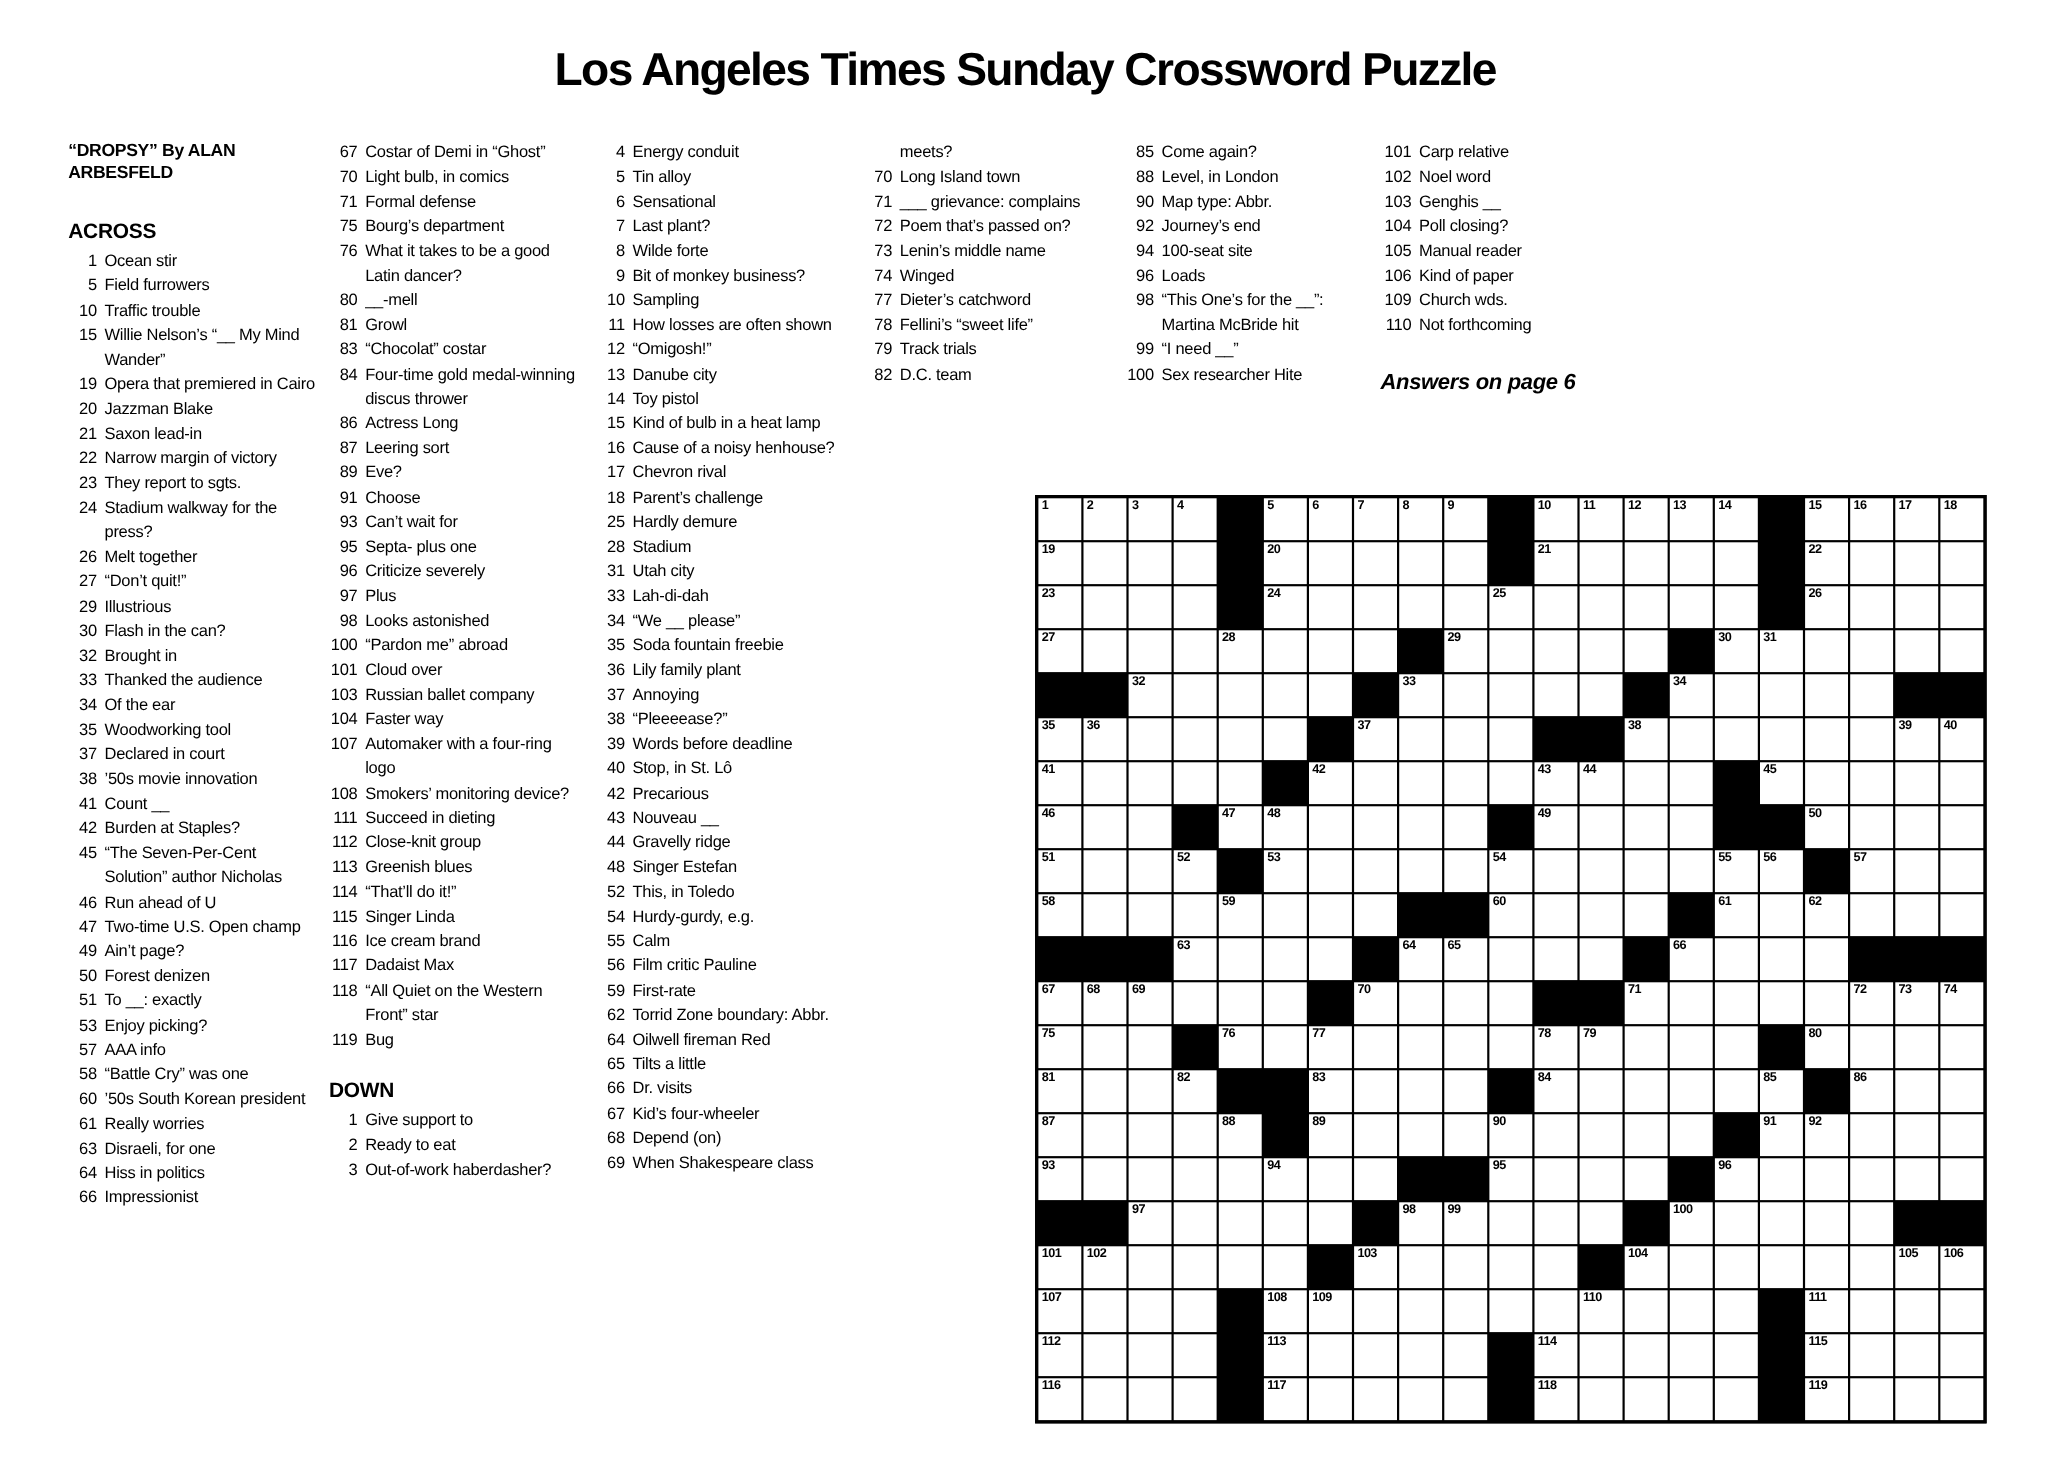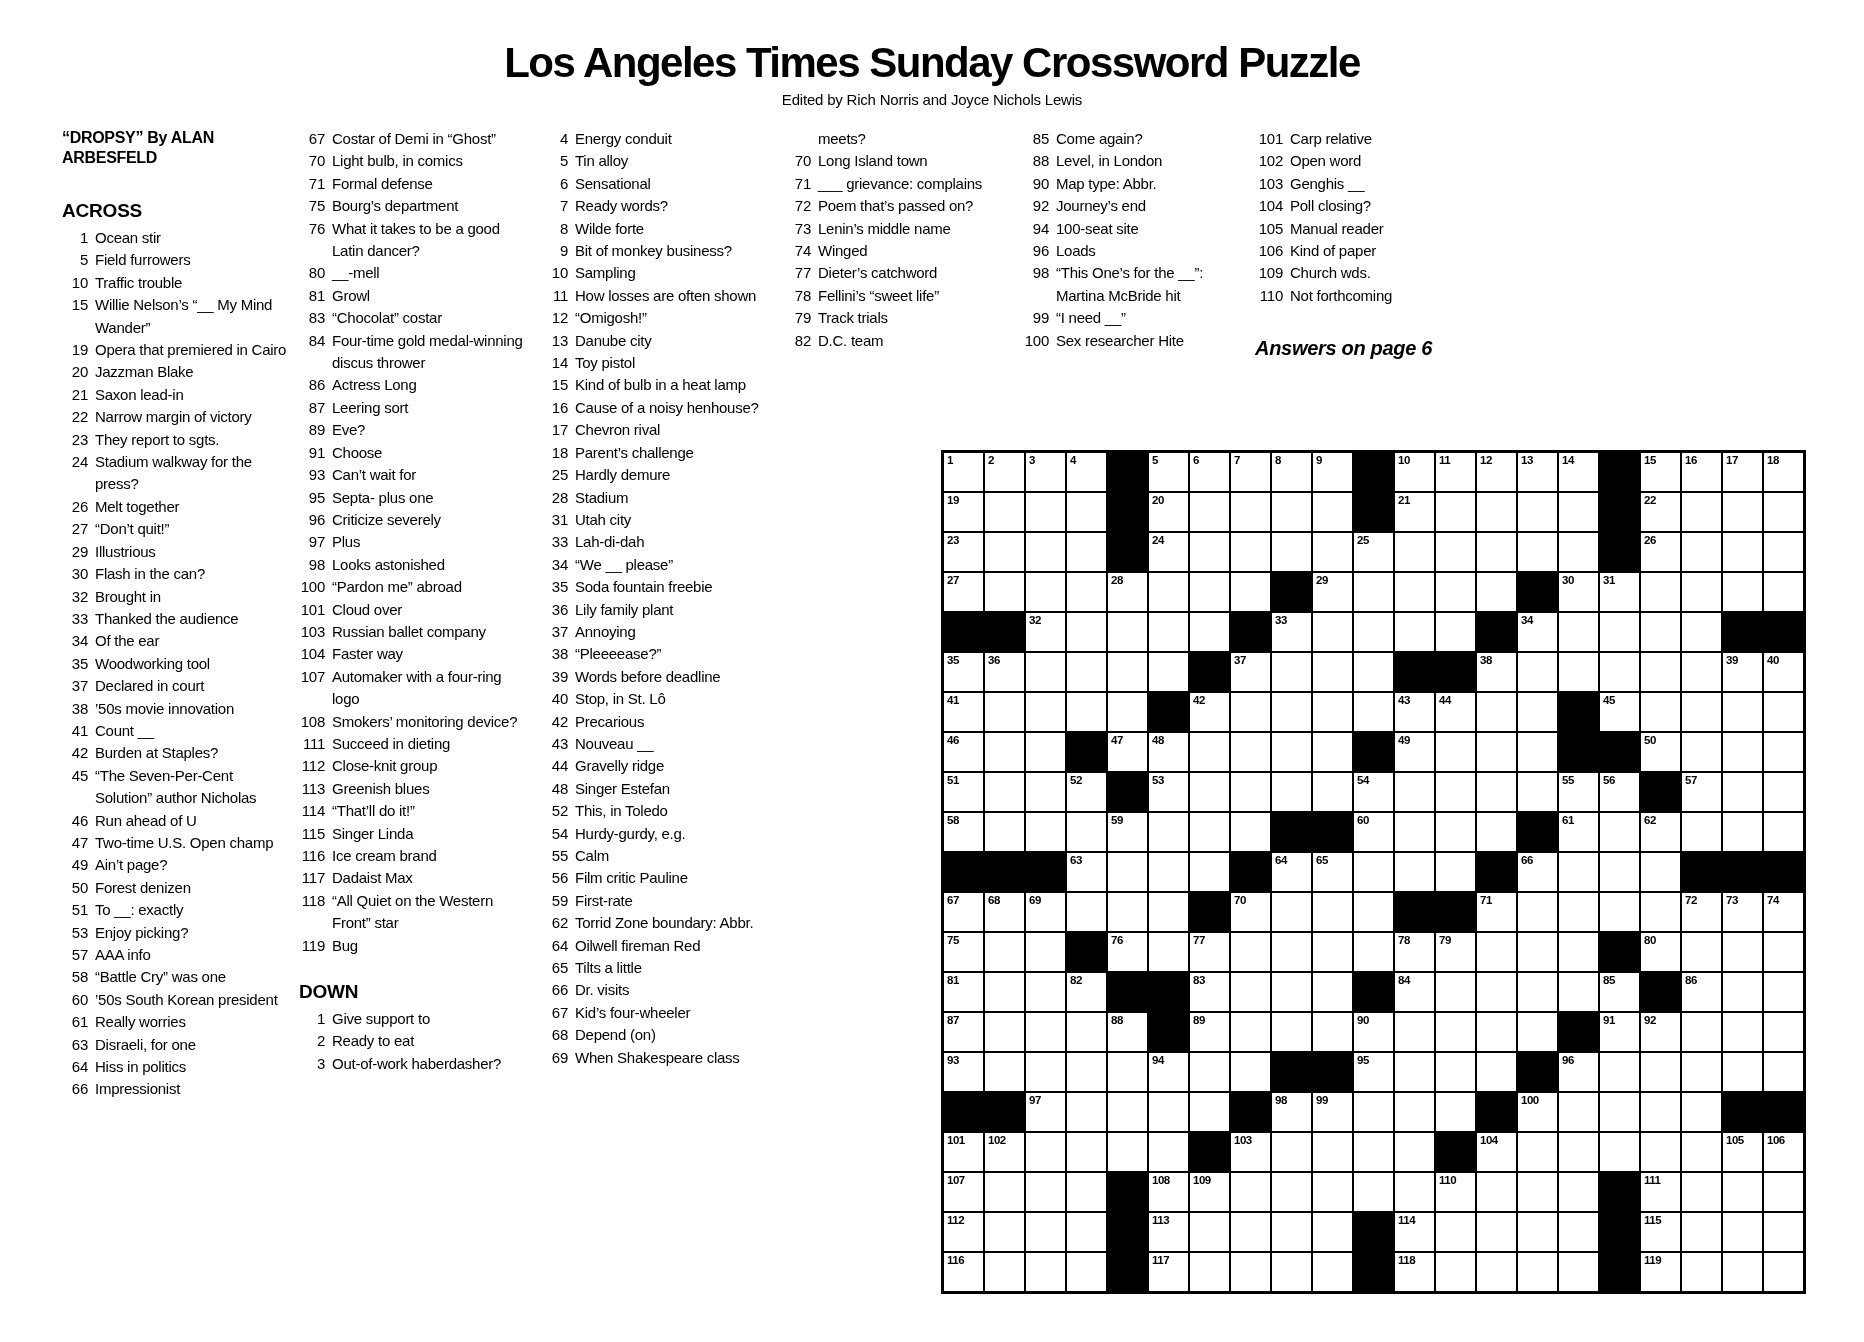--- a/index.html
+++ b/index.html
@@ -26,21 +26,20 @@
   .cell.black{background:#000;}
   .cell .num{position:absolute;top:0px;left:3px;font-size:11.5px;font-weight:700;
         letter-spacing:-0.5px;line-height:14px;}
 </style>
 </head>
 <body>
 
 <div class="page">
   <div class="header">
     <div class="title">Los Angeles Times Sunday Crossword Puzzle</div>
-    <div class="subtitle">Edited by Rich Norris and Joyce Nichols Lewis</div>
   </div>
 
   <div class="clue-col col-0">
   <div class="byline">“DROPSY” By ALAN ARBESFELD</div>
 
   <div class="section-header">ACROSS</div>
 
   <div class="clue">
         <span class="n">1</span>
         <span class="t">Ocean stir</span>
@@ -415,21 +414,21 @@
         <span class="t">Tin alloy</span>
       </div>
 
   <div class="clue">
         <span class="n">6</span>
         <span class="t">Sensational</span>
       </div>
 
   <div class="clue">
         <span class="n">7</span>
-        <span class="t">Ready words?</span>
+        <span class="t">Last plant?</span>
       </div>
 
   <div class="clue">
         <span class="n">8</span>
         <span class="t">Wilde forte</span>
       </div>
 
   <div class="clue">
         <span class="n">9</span>
         <span class="t">Bit of monkey business?</span>
@@ -713,21 +712,21 @@
       </div>
 </div>
   <div class="clue-col col-5">
   <div class="clue">
         <span class="n">101</span>
         <span class="t">Carp relative</span>
       </div>
 
   <div class="clue">
         <span class="n">102</span>
-        <span class="t">Open word</span>
+        <span class="t">Noel word</span>
       </div>
 
   <div class="clue">
         <span class="n">103</span>
         <span class="t">Genghis __</span>
       </div>
 
   <div class="clue">
         <span class="n">104</span>
         <span class="t">Poll closing?</span>

